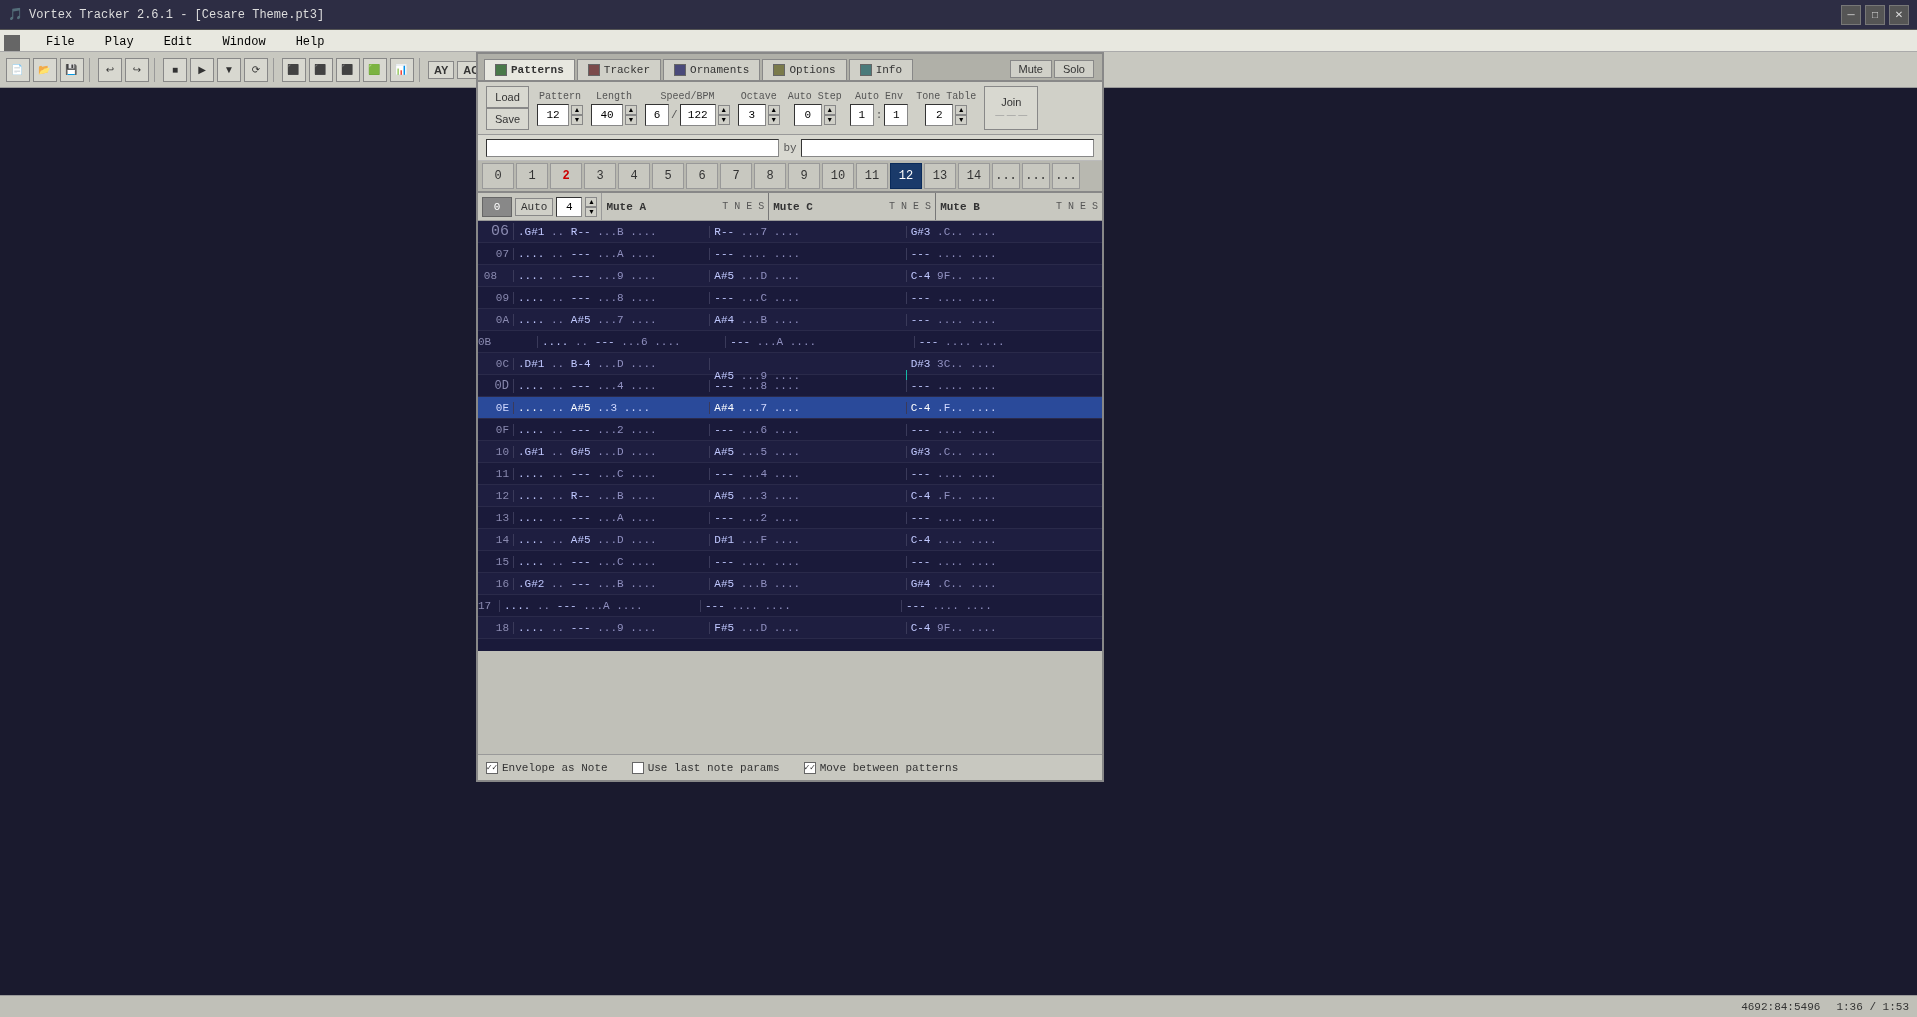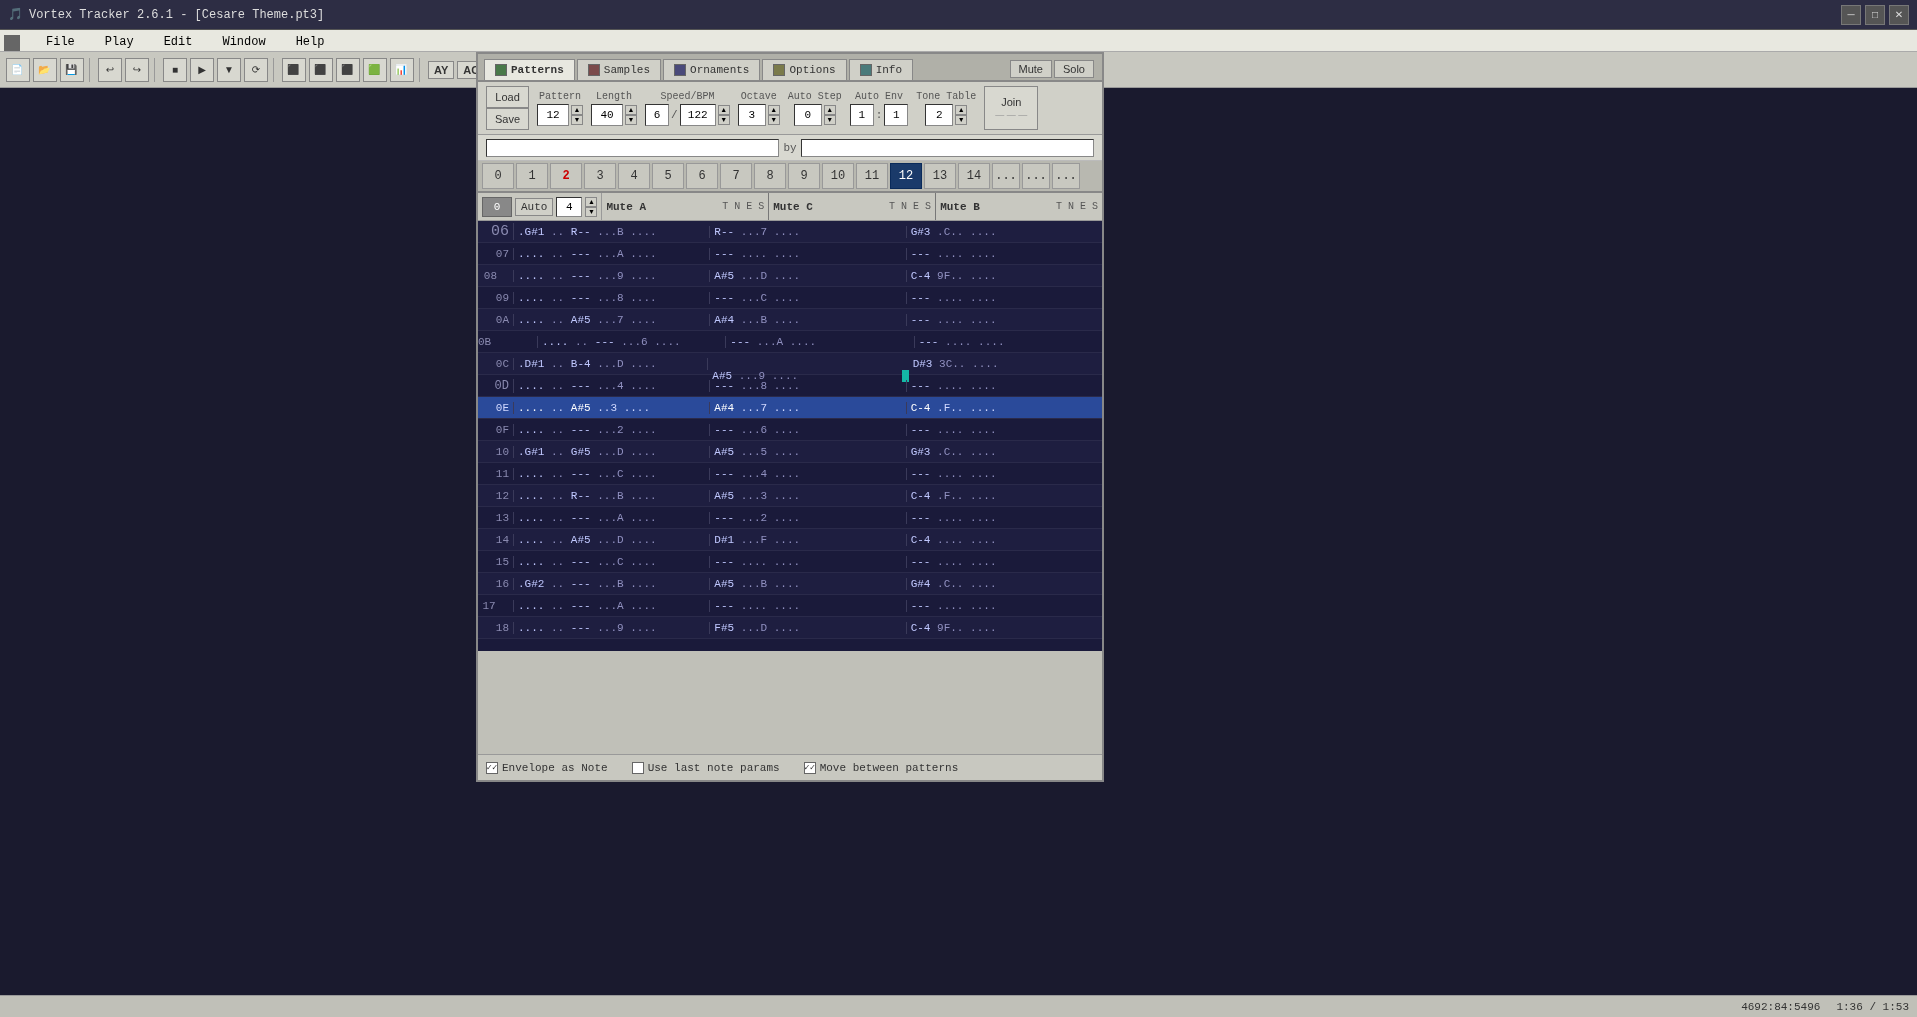--- a/index.html
+++ b/index.html
@@ -448,21 +448,21 @@
 
 <div id="app">
 
   <div id="tabs" style="display:flex; align-items:flex-end; height:28px; background:#b0b0a8; padding:0 6px; gap:2px; border-bottom:2px solid #888;">
     <div class="tab active">
       <span class="tab-icon" style="background:#4a7a4a;"></span>
       <span>Patterns</span>
     </div>
     <div class="tab">
       <span class="tab-icon" style="background:#7a4a4a;"></span>
-      <span>Samples</span>
+      <span>Tracker</span>
     </div>
     <div class="tab">
       <span class="tab-icon" style="background:#4a4a7a;"></span>
       <span>Ornaments</span>
     </div>
     <div class="tab">
       <span class="tab-icon" style="background:#7a7a4a;"></span>
       <span>Options</span>
     </div>
     <div class="tab">
@@ -657,21 +657,21 @@
   </div>
       <div class="track-row" style="display: flex; height: 22px; align-items: center; border-bottom: 1px solid rgb(42, 42, 74); font-family: &quot;Courier New&quot;, monospace; font-size: 11px; background: rgb(26, 26, 58); color: rgb(144, 144, 192);">
     <span style="width:60px; color:#8a8ab0; text-align:left; padding-right:4px; font-size:11px; border-right:1px solid #3a3a5a; flex-shrink:0;">0B</span>
     <span style="flex:1; padding:0 4px; color:#9090c0; border-right:1px solid #3a3a5a; white-space:nowrap; overflow:hidden;"><span style="color:#c0c8ff;">....</span> .. <span style="color:#c0c8ff;">---</span> ...6 ....</span>
     <span style="flex:1; padding:0 4px; color:#9090c0; border-right:1px solid #3a3a5a; white-space:nowrap; overflow:hidden;"><span style="color:#c0c8ff;">---</span> ...A ....</span>
     <span style="flex:1; padding:0 4px; color:#9090c0; white-space:nowrap; overflow:hidden;"><span style="color:#c0c8ff;">---</span> .... ....</span>
   </div>
       <div class="track-row" style="display: flex; height: 22px; align-items: center; border-bottom: 1px solid rgb(42, 42, 74); font-family: &quot;Courier New&quot;, monospace; font-size: 11px; background: rgb(30, 30, 64); color: rgb(144, 144, 192);">
     <span style="width:36px; color:#8a8ab0; text-align:right; padding-right:4px; font-size:11px; border-right:1px solid #3a3a5a; flex-shrink:0;">0C</span>
     <span style="flex:1; padding:0 4px; color:#9090c0; border-right:1px solid #3a3a5a; white-space:nowrap; overflow:hidden;"><span style="color:#c0c8ff;">.D#1</span> .. <span style="color:#c0c8ff;">B-4</span> ...D ....</span>
-    <span style="flex:1; padding:0 4px; color:#9090c0; border-right:7px solid #14b8a6; white-space:nowrap; overflow:hidden;margin-top:24px;"><span style="color:#c0c8ff;">A#5</span> ...9 ....</span>
+    <span style="flex:1; padding:0 4px; color:#9090c0; border-right:1px solid #14b8a6; white-space:nowrap; overflow:hidden;margin-top:24px;"><span style="color:#c0c8ff;">A#5</span> ...9 ....</span>
     <span style="flex:1; padding:0 4px; color:#9090c0; white-space:nowrap; overflow:hidden;"><span style="color:#c0c8ff;">D#3</span> 3C.. ....</span>
   </div>
       <div class="track-row" style="display: flex; height: 22px; align-items: center; border-bottom: 1px solid rgb(42, 42, 74); font-family: &quot;Courier New&quot;, monospace; font-size: 11px; background: rgb(26, 26, 58); color: rgb(144, 144, 192);">
     <span style="width:36px; color:#8a8ab0; text-align:right; padding-right:4px; font-size:12px; border-right:1px solid #3a3a5a; flex-shrink:0;">0D</span>
     <span style="flex:1; padding:0 4px; color:#9090c0; border-right:1px solid #3a3a5a; white-space:nowrap; overflow:hidden;"><span style="color:#c0c8ff;">....</span> .. <span style="color:#c0c8ff;">---</span> ...4 ....</span>
     <span style="flex:1; padding:0 4px; color:#9090c0; border-right:1px solid #3a3a5a; white-space:nowrap; overflow:hidden;"><span style="color:#c0c8ff;">---</span> ...8 ....</span>
     <span style="flex:1; padding:0 4px; color:#9090c0; white-space:nowrap; overflow:hidden;"><span style="color:#c0c8ff;">---</span> .... ....</span>
   </div>
       <div class="track-row current" style="display: flex; height: 22px; align-items: center; border-bottom: 1px solid rgb(42, 42, 74); font-family: &quot;Courier New&quot;, monospace; font-size: 11px; background: rgb(42, 74, 154); color: rgb(255, 255, 255);">
     <span style="width:36px; color:#d0d8ff; text-align:right; padding-right:4px; font-size:11px; border-right:1px solid #3a3a5a; flex-shrink:0;">0E</span>
@@ -721,21 +721,21 @@
     <span style="flex:1; padding:0 4px; color:#9090c0; border-right:1px solid #3a3a5a; white-space:nowrap; overflow:hidden;"><span style="color:#c0c8ff;">---</span> .... ....</span>
     <span style="flex:1; padding:0 4px; color:#9090c0; white-space:nowrap; overflow:hidden;"><span style="color:#c0c8ff;">---</span> .... ....</span>
   </div>
       <div class="track-row" style="display: flex; height: 22px; align-items: center; border-bottom: 1px solid rgb(42, 42, 74); font-family: &quot;Courier New&quot;, monospace; font-size: 11px; background: rgb(30, 30, 64); color: rgb(144, 144, 192);">
     <span style="width:36px; color:#8a8ab0; text-align:right; padding-right:4px; font-size:11px; border-right:1px solid #3a3a5a; flex-shrink:0;">16</span>
     <span style="flex:1; padding:0 4px; color:#9090c0; border-right:1px solid #3a3a5a; white-space:nowrap; overflow:hidden;"><span style="color:#c0c8ff;">.G#2</span> .. <span style="color:#c0c8ff;">---</span> ...B ....</span>
     <span style="flex:1; padding:0 4px; color:#9090c0; border-right:1px solid #3a3a5a; white-space:nowrap; overflow:hidden;"><span style="color:#c0c8ff;">A#5</span> ...B ....</span>
     <span style="flex:1; padding:0 4px; color:#9090c0; white-space:nowrap; overflow:hidden;"><span style="color:#c0c8ff;">G#4</span> .C.. ....</span>
   </div>
       <div class="track-row" style="display: flex; height: 22px; align-items: center; border-bottom: 1px solid rgb(42, 42, 74); font-family: &quot;Courier New&quot;, monospace; font-size: 11px; background: rgb(26, 26, 58); color: rgb(144, 144, 192);">
-    <span style="width:36px; color:#8a8ab0; text-align:center; padding-right:13px; font-size:11px; border-right:1px solid #3a3a5a; flex-shrink:0;">17</span>
+    <span style="width:22px; color:#8a8ab0; text-align:left; padding-right:13px; font-size:11px; border-right:1px solid #3a3a5a; flex-shrink:0;">17</span>
     <span style="flex:1; padding:0 4px; color:#9090c0; border-right:1px solid #3a3a5a; white-space:nowrap; overflow:hidden;"><span style="color:#c0c8ff;">....</span> .. <span style="color:#c0c8ff;">---</span> ...A ....</span>
     <span style="flex:1; padding:0 4px; color:#9090c0; border-right:1px solid #3a3a5a; white-space:nowrap; overflow:hidden;"><span style="color:#c0c8ff;">---</span> .... ....</span>
     <span style="flex:1; padding:0 4px; color:#9090c0; white-space:nowrap; overflow:hidden;"><span style="color:#c0c8ff;">---</span> .... ....</span>
   </div>
       <div class="track-row" style="display: flex; height: 22px; align-items: center; border-bottom: 1px solid rgb(42, 42, 74); font-family: &quot;Courier New&quot;, monospace; font-size: 11px; background: rgb(30, 30, 64); color: rgb(144, 144, 192);">
     <span style="width:36px; color:#8a8ab0; text-align:right; padding-right:4px; font-size:11px; border-right:1px solid #3a3a5a; flex-shrink:0;">18</span>
     <span style="flex:1; padding:0 4px; color:#9090c0; border-right:1px solid #3a3a5a; white-space:nowrap; overflow:hidden;"><span style="color:#c0c8ff;">....</span> .. <span style="color:#c0c8ff;">---</span> ...9 ....</span>
     <span style="flex:1; padding:0 4px; color:#9090c0; border-right:1px solid #3a3a5a; white-space:nowrap; overflow:hidden;"><span style="color:#c0c8ff;">F#5</span> ...D ....</span>
     <span style="flex:1; padding:0 4px; color:#9090c0; white-space:nowrap; overflow:hidden;"><span style="color:#c0c8ff;">C-4</span> 9F.. ....</span>
   </div>

